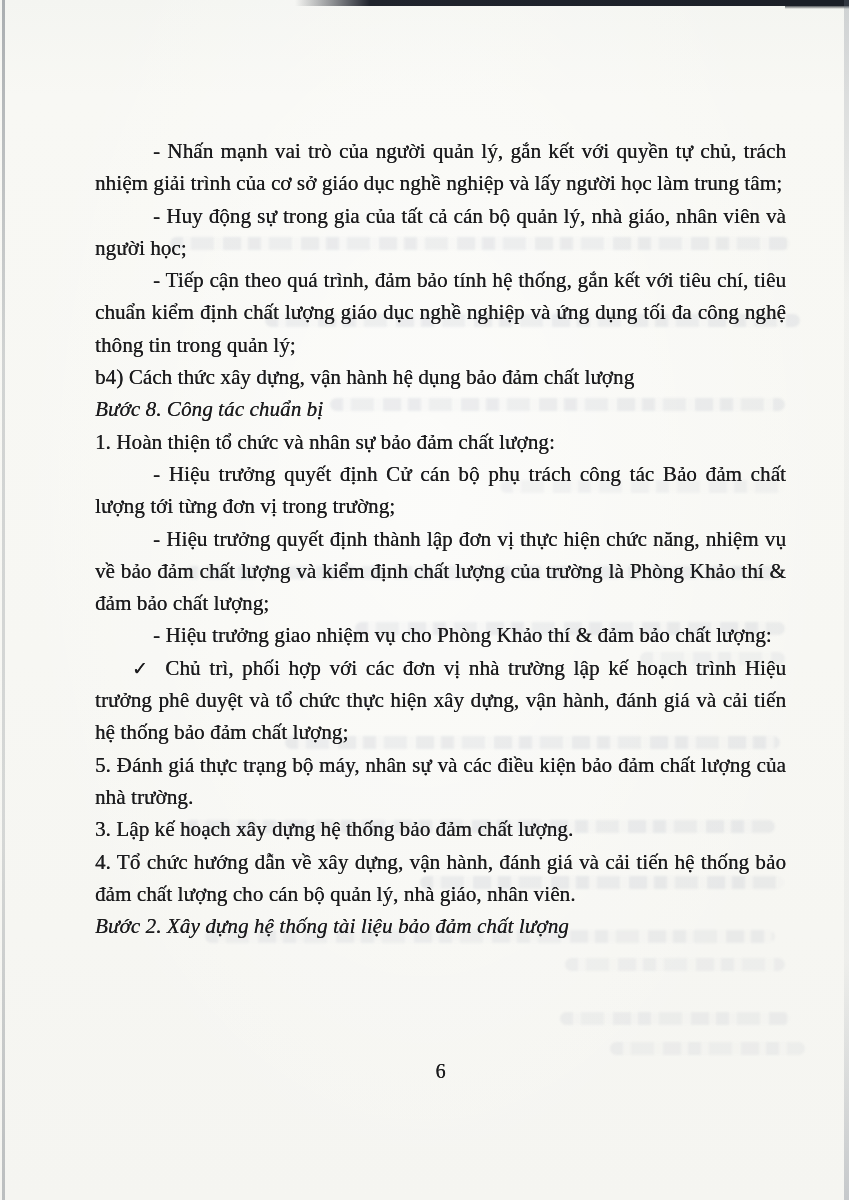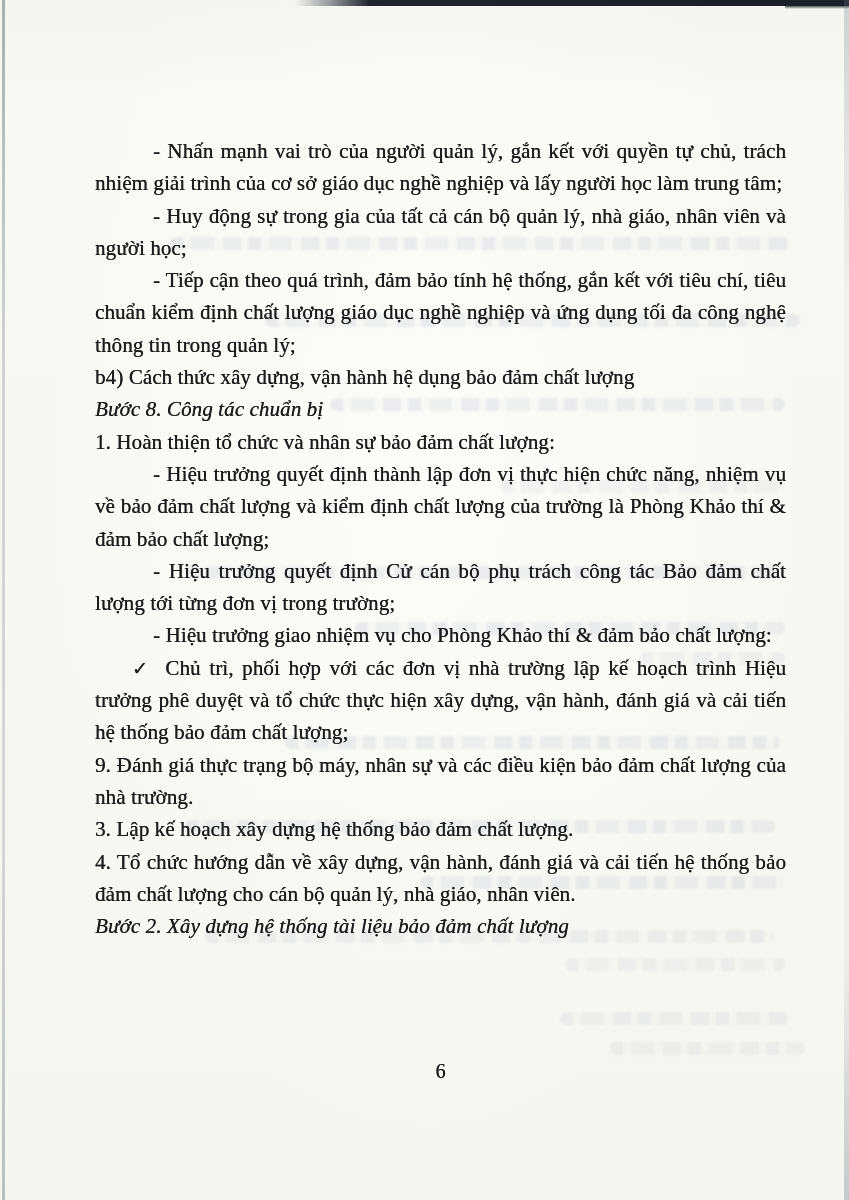--- a/index.html
+++ b/index.html
@@ -121,23 +121,23 @@
 <div class="ghost" style="left:560px; top:1012px; width:230px; opacity:.65;"></div>
 <div class="ghost" style="left:610px; top:1042px; width:195px; opacity:.6;"></div>
 
 <main class="text-block">
   <p class="para indent">- Nhấn mạnh vai trò của người quản lý, gắn kết với quyền tự chủ, trách nhiệm giải trình của cơ sở giáo dục nghề nghiệp và lấy người học làm trung tâm;</p>
   <p class="para indent">- Huy động sự trong gia của tất cả cán bộ quản lý, nhà giáo, nhân viên và người học;</p>
   <p class="para indent">- Tiếp cận theo quá trình, đảm bảo tính hệ thống, gắn kết với tiêu chí, tiêu chuẩn kiểm định chất lượng giáo dục nghề nghiệp và ứng dụng tối đa công nghệ thông tin trong quản lý;</p>
   <p class="para">b4) Cách thức xây dựng, vận hành hệ dụng bảo đảm chất lượng</p>
   <p class="para italic">Bước 8. Công tác chuẩn bị</p>
   <p class="para">1. Hoàn thiện tổ chức và nhân sự bảo đảm chất lượng:</p>
+  <p class="para indent">- Hiệu trưởng quyết định Cử cán bộ phụ trách công tác Bảo đảm chất lượng tới từng đơn vị trong trường;</p>
   <p class="para indent">- Hiệu trưởng quyết định thành lập đơn vị thực hiện chức năng, nhiệm vụ về bảo đảm chất lượng và kiểm định chất lượng của trường là Phòng Khảo thí &amp; đảm bảo chất lượng;</p>
-  <p class="para indent">- Hiệu trưởng quyết định Cử cán bộ phụ trách công tác Bảo đảm chất lượng tới từng đơn vị trong trường;</p>
   <p class="para indent">- Hiệu trưởng giao nhiệm vụ cho Phòng Khảo thí &amp; đảm bảo chất lượng:</p>
   <p class="para check"><span class="check-glyph">✓</span><span>Chủ trì, phối hợp với các đơn vị nhà trường lập kế hoạch trình Hiệu trưởng phê duyệt và tổ chức thực hiện xây dựng, vận hành, đánh giá và cải tiến hệ thống bảo đảm chất lượng;</span></p>
-  <p class="para">9. Đánh giá thực trạng bộ máy, nhân sự và các điều kiện bảo đảm chất lượng của nhà trường.</p>
+  <p class="para">5. Đánh giá thực trạng bộ máy, nhân sự và các điều kiện bảo đảm chất lượng của nhà trường.</p>
   <p class="para">3. Lập kế hoạch xây dựng hệ thống bảo đảm chất lượng.</p>
   <p class="para">4. Tổ chức hướng dẫn về xây dựng, vận hành, đánh giá và cải tiến hệ thống bảo đảm chất lượng cho cán bộ quản lý, nhà giáo, nhân viên.</p>
   <p class="para italic">Bước 2. Xây dựng hệ thống tài liệu bảo đảm chất lượng</p>
 </main>
 
 <div class="page-number">6</div>
 
 </body></html>

